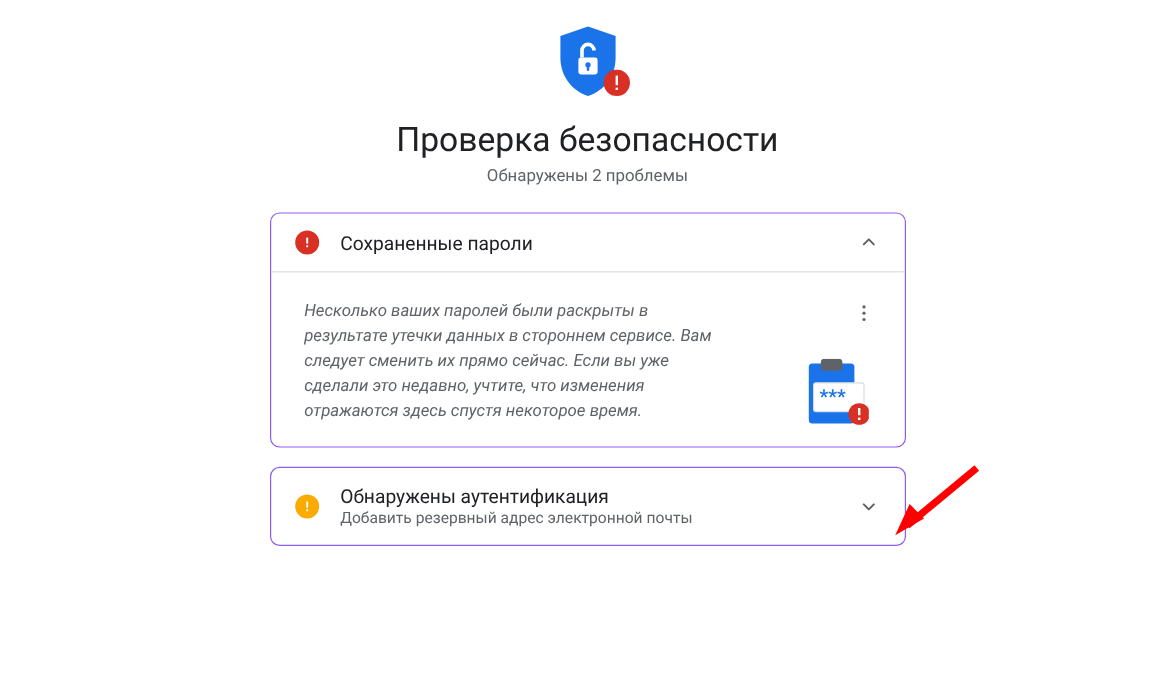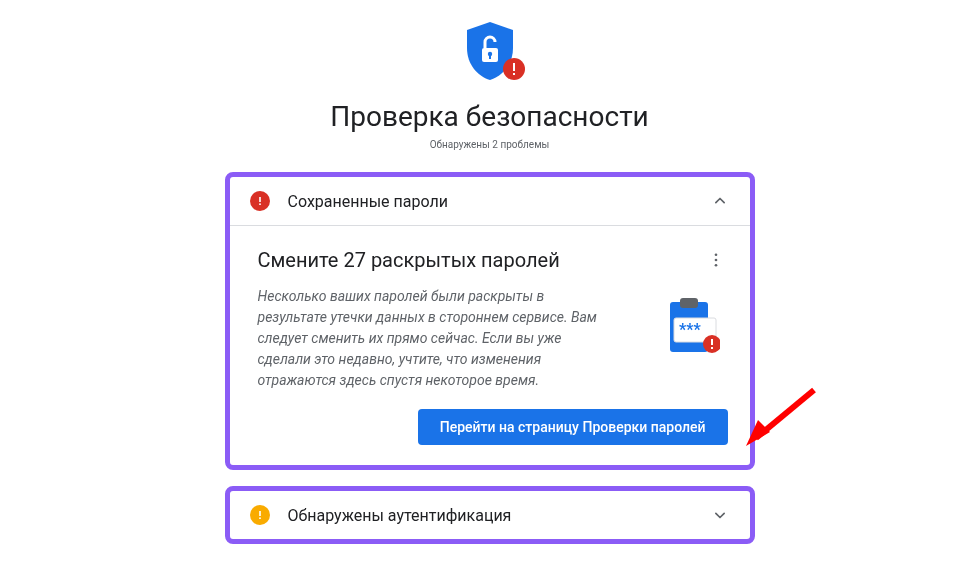--- a/index.html
+++ b/index.html
@@ -22,27 +22,27 @@
       height: 62px;
       margin-bottom: 18px;
     }
     .page-title {
       font-size: 28px;
       font-weight: 400;
       color: #202124;
       margin-bottom: 6px;
     }
     .page-subtitle {
-      font-size: 10px;
+      font-size: 14px;
       color: #5f6368;
       margin-bottom: 22px;
     }
     .card {
       width: 530px;
-      border: 5px solid #8b5cf6;
+      border: 1px solid #8b5cf6;
       border-radius: 8px;
       background: #fff;
       margin-bottom: 16px;
       overflow: hidden;
     }
     .card-header {
       display: flex;
       align-items: center;
       padding: 14px 20px;
       cursor: pointer;
@@ -181,49 +181,46 @@
     </div>
     <div class="card-divider"></div>
     <div class="card-body">
       <div class="more-btn">
         <svg viewBox="0 0 24 24" width="18" height="18">
             <circle cx="12" cy="5" r="1.8" fill="#5f6368"></circle>
             <circle cx="12" cy="12" r="1.8" fill="#5f6368"></circle>
             <circle cx="12" cy="19" r="1.8" fill="#5f6368"></circle>
           </svg>
       </div>
-      <h2 class="detail-title">Смените 27 раскрытых паролей</h2>
       <p class="detail-text">Несколько ваших паролей были раскрыты в результате утечки данных в стороннем сервисе. Вам следует сменить их прямо сейчас. Если вы уже сделали это недавно, учтите, что изменения отражаются здесь спустя некоторое время.</p>
       <div class="clipboard-icon">
         <svg viewBox="0 0 56 62" width="56" height="62">
           <rect x="6" y="4" width="38" height="50" rx="3" fill="#1a73e8"></rect>
           <rect x="16" y="0" width="18" height="10" rx="3" fill="#5f6368"></rect>
           <rect x="10" y="20" width="42" height="24" rx="2" fill="#fff" stroke="#dadce0"></rect>
           <text x="15" y="37" font-size="16" fill="#1a73e8" font-weight="bold">***</text>
           <circle cx="48" cy="46" r="9" fill="#d93025"></circle>
           <rect x="47" y="41" width="2" height="6" fill="#fff"></rect>
           <rect x="47" y="49" width="2" height="2" fill="#fff"></rect>
         </svg>
       </div>
     </div>
-    <div class="card-actions">
-      <button class="primary-btn">Перейти на страницу Проверки паролей</button>
-    </div>
   </div>
 
   <div class="card">
     <div class="card-header">
       <div class="alert-dot alert-yellow">
         <svg viewBox="0 0 12 12">
             <rect x="5.2" y="2" width="1.6" height="5" fill="#fff"></rect>
             <rect x="5.2" y="8.4" width="1.6" height="1.6" fill="#fff"></rect>
           </svg>
       </div>
       <div class="card-header-text">
         <div class="card-header-title">Обнаружены аутентификация</div>
+        <div class="card-header-sub">Добавить резервный адрес электронной почты</div>
       </div>
       <div class="chevron">
         <svg viewBox="0 0 24 24" width="20" height="20">
             <path d="M7 10l5 5 5-5" stroke="#5f6368" stroke-width="2" fill="none" stroke-linecap="round" stroke-linejoin="round"></path>
           </svg>
       </div>
     </div>
   </div>
 </div>
 

